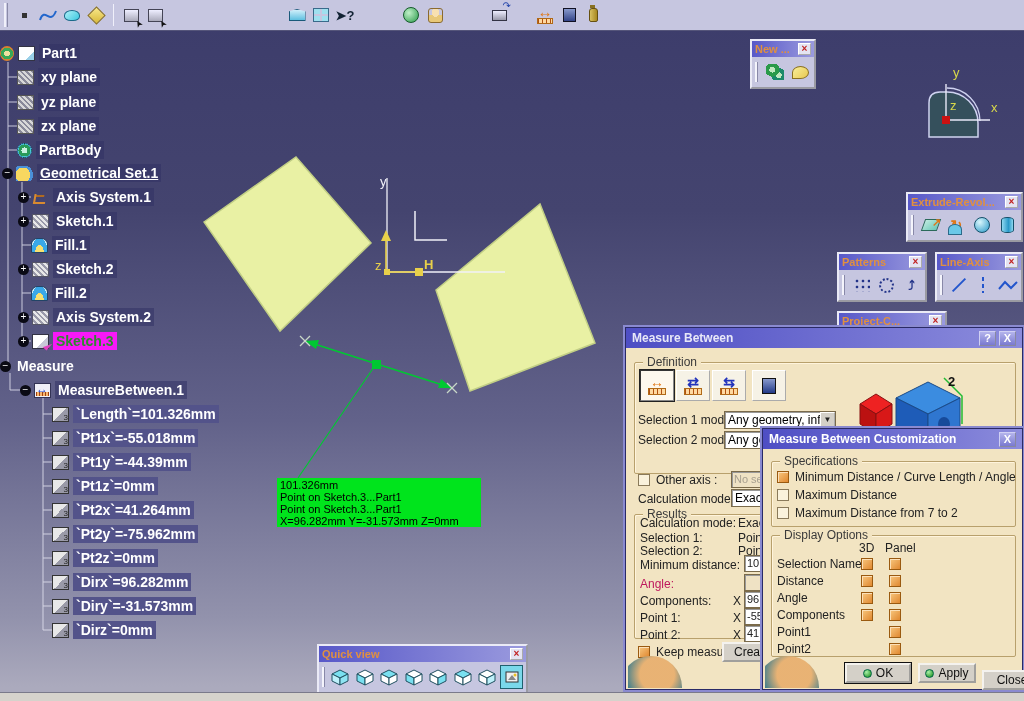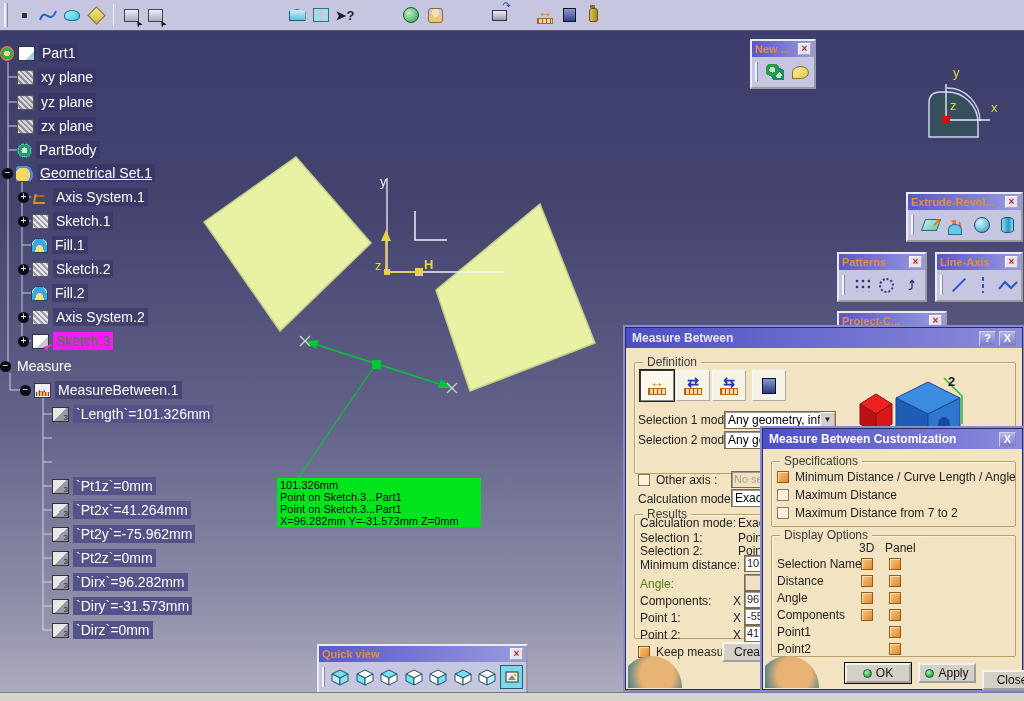--- a/index.html
+++ b/index.html
@@ -35,21 +35,21 @@
   .meas-b { color:#e07818; font-weight:bold; font-size:15px; line-height:10px; text-align:center; }
   .meas-b .rul { display:block; width:16px; height:6px; margin:1px auto 0; background:#ffd9a0; border:1px solid #b06a18;
      background-image:repeating-linear-gradient(90deg,#b05010 0 1px,transparent 1px 4px); }
   .meas-i { width:13px; height:14px; background:linear-gradient(180deg,#8899cc,#334488); border:1px solid #112; }
   .inertia { width:9px; height:14px; background:linear-gradient(90deg,#d8c060,#a88820); border-radius:3px 3px 2px 2px; border:1px solid #665010; }
   .inertia:before { content:""; position:absolute; top:2px; width:5px; height:3px; background:#887020; }
 
   
   .tree { position:absolute; left:0; top:31px; width:300px; height:660px; z-index:2; }
   .trow { position:absolute; height:22px; display:flex; align-items:center; white-space:nowrap; color:#fff; font-size:14px; }
-  .tlabel { background:rgba(50,50,100,0.55); padding:0 3px; line-height:18px; }
+  .tlabel { background:rgba(50,50,100,0.55); padding:0 3px; line-height:18px;font-weight:bold; }
   .tlabel.meas { background:#53538a; }
   .tlabel.worked { background:#f818f8; color:#2e8b2e; }
   .tlabel.underl { text-decoration:underline; }
   .texp { width:11px; height:11px; border-radius:50%; background:#0a0a14; color:#fff; font-size:10px; line-height:10px;
      text-align:center; margin-right:3px; flex:0 0 auto; }
   .tico { width:17px; height:15px; margin-right:4px; flex:0 0 auto; position:relative; }
   .ic-doc { background:linear-gradient(135deg,#fff 70%,#9ad0e8 70%); border:1px solid #334; }
   .ic-gearroot { border-radius:50%; background:radial-gradient(circle,#f0e0a0 0 3px,#3aa858 3px 6px,#d88030 6px); width:14px;}
   .ic-plane { background:repeating-linear-gradient(45deg,#d8d8d8 0 2px,#8a8a9a 2px 4px); border:1px solid #555; }
   .ic-gear { border-radius:50%; width:15px; background:radial-gradient(circle at 50% 50%,#c8f0e0 0 3px,#2a9a5a 3px 6px,#4ac8d8 6px); border:1px dotted #136; }
@@ -97,21 +97,21 @@
   
   .dialog { position:absolute; background:#f2e4c2; border:1px solid #2a2a66; outline:2px solid #8a8ad0; }
   .dtitle { height:20px; background:linear-gradient(90deg,#4e4ec4,#8c8cdc); color:#e8e8f8; font-weight:bold;
      font-size:12px; line-height:19px; padding:0 6px; display:flex; align-items:center; }
   .dtitle .sp { flex:1; }
   .dbtn { width:17px; height:15px; margin-left:3px; background:linear-gradient(180deg,#b4b4ec,#7a7ad0);
      border:1px outset #d0d0f4; color:#fff; font-size:11px; font-weight:bold; line-height:13px; text-align:center; }
   .group { position:absolute; border:1px solid #b8a06c; border-radius:2px; box-shadow:inset 1px 1px 0 #fff4dc; }
   .gleg { position:absolute; top:-8px; left:8px; background:#f2e4c2; padding:0 4px; font-size:12px; color:#3a3a3a; }
   .dlab { position:absolute; font-size:12px; color:#222; white-space:nowrap; }
-  .dlab.gray { color:#4d7c0f; }
+  .dlab.gray { color:#be185d; }
   .tfield { position:absolute; background:#fff; border:1px solid #7a6a4a; box-shadow:inset 1px 1px 0 #999;
      font-size:11px; color:#222; padding:0 2px; overflow:hidden; white-space:nowrap; height:17px; line-height:15px; }
   .tfield.gray { background:#efe2c4; color:#a8a090; }
   .drop { position:absolute; height:18px; background:#fff; border:1px solid #7a6a4a; box-shadow:inset 1px 1px 0 #999;
      font-size:12px; line-height:16px; padding:0 16px 0 3px; overflow:hidden; white-space:nowrap; }
   .drop .arr { position:absolute; right:0; top:0; width:15px; height:16px; background:#d4d0c8; border:1px outset #fff;
      font-size:8px; text-align:center; line-height:14px; color:#222; }
   .cbx { position:absolute; width:12px; height:12px; border:1px solid #8a7a5a; background:#faf2dc; }
   .cbx.on { background:linear-gradient(135deg,#f8c880,#e08830); border:1px solid #9a5a10; box-shadow:inset 1px 1px 0 #fce0b8; }
   .defbtn { position:absolute; width:34px; height:31px; background:#f6f2e6; border:1px outset #fff;
@@ -338,20 +338,28 @@
     </div>
     <div class="trow" style="top:348px;left:20px">
       <span class="texp">−</span>
       <span class="tico ic-mb"></span>
       <span class="tlabel">MeasureBetween.1</span>
     </div>
     <div class="trow" style="top:372px;left:52px">
       <span class="tico ic-cube3"></span>
       <span class="tlabel meas">`Length`=101.326mm</span>
     </div>
+    <div class="trow" style="top:396px;left:52px">
+      <span class="tico ic-cube3"></span>
+      <span class="tlabel meas">`Pt1x`=-55.018mm</span>
+    </div>
+    <div class="trow" style="top:420px;left:52px">
+      <span class="tico ic-cube3"></span>
+      <span class="tlabel meas">`Pt1y`=-44.39mm</span>
+    </div>
     <div class="trow" style="top:444px;left:52px">
       <span class="tico ic-cube3"></span>
       <span class="tlabel meas">`Pt1z`=0mm</span>
     </div>
     <div class="trow" style="top:468px;left:52px">
       <span class="tico ic-cube3"></span>
       <span class="tlabel meas">`Pt2x`=41.264mm</span>
     </div>
     <div class="trow" style="top:492px;left:52px">
       <span class="tico ic-cube3"></span>

